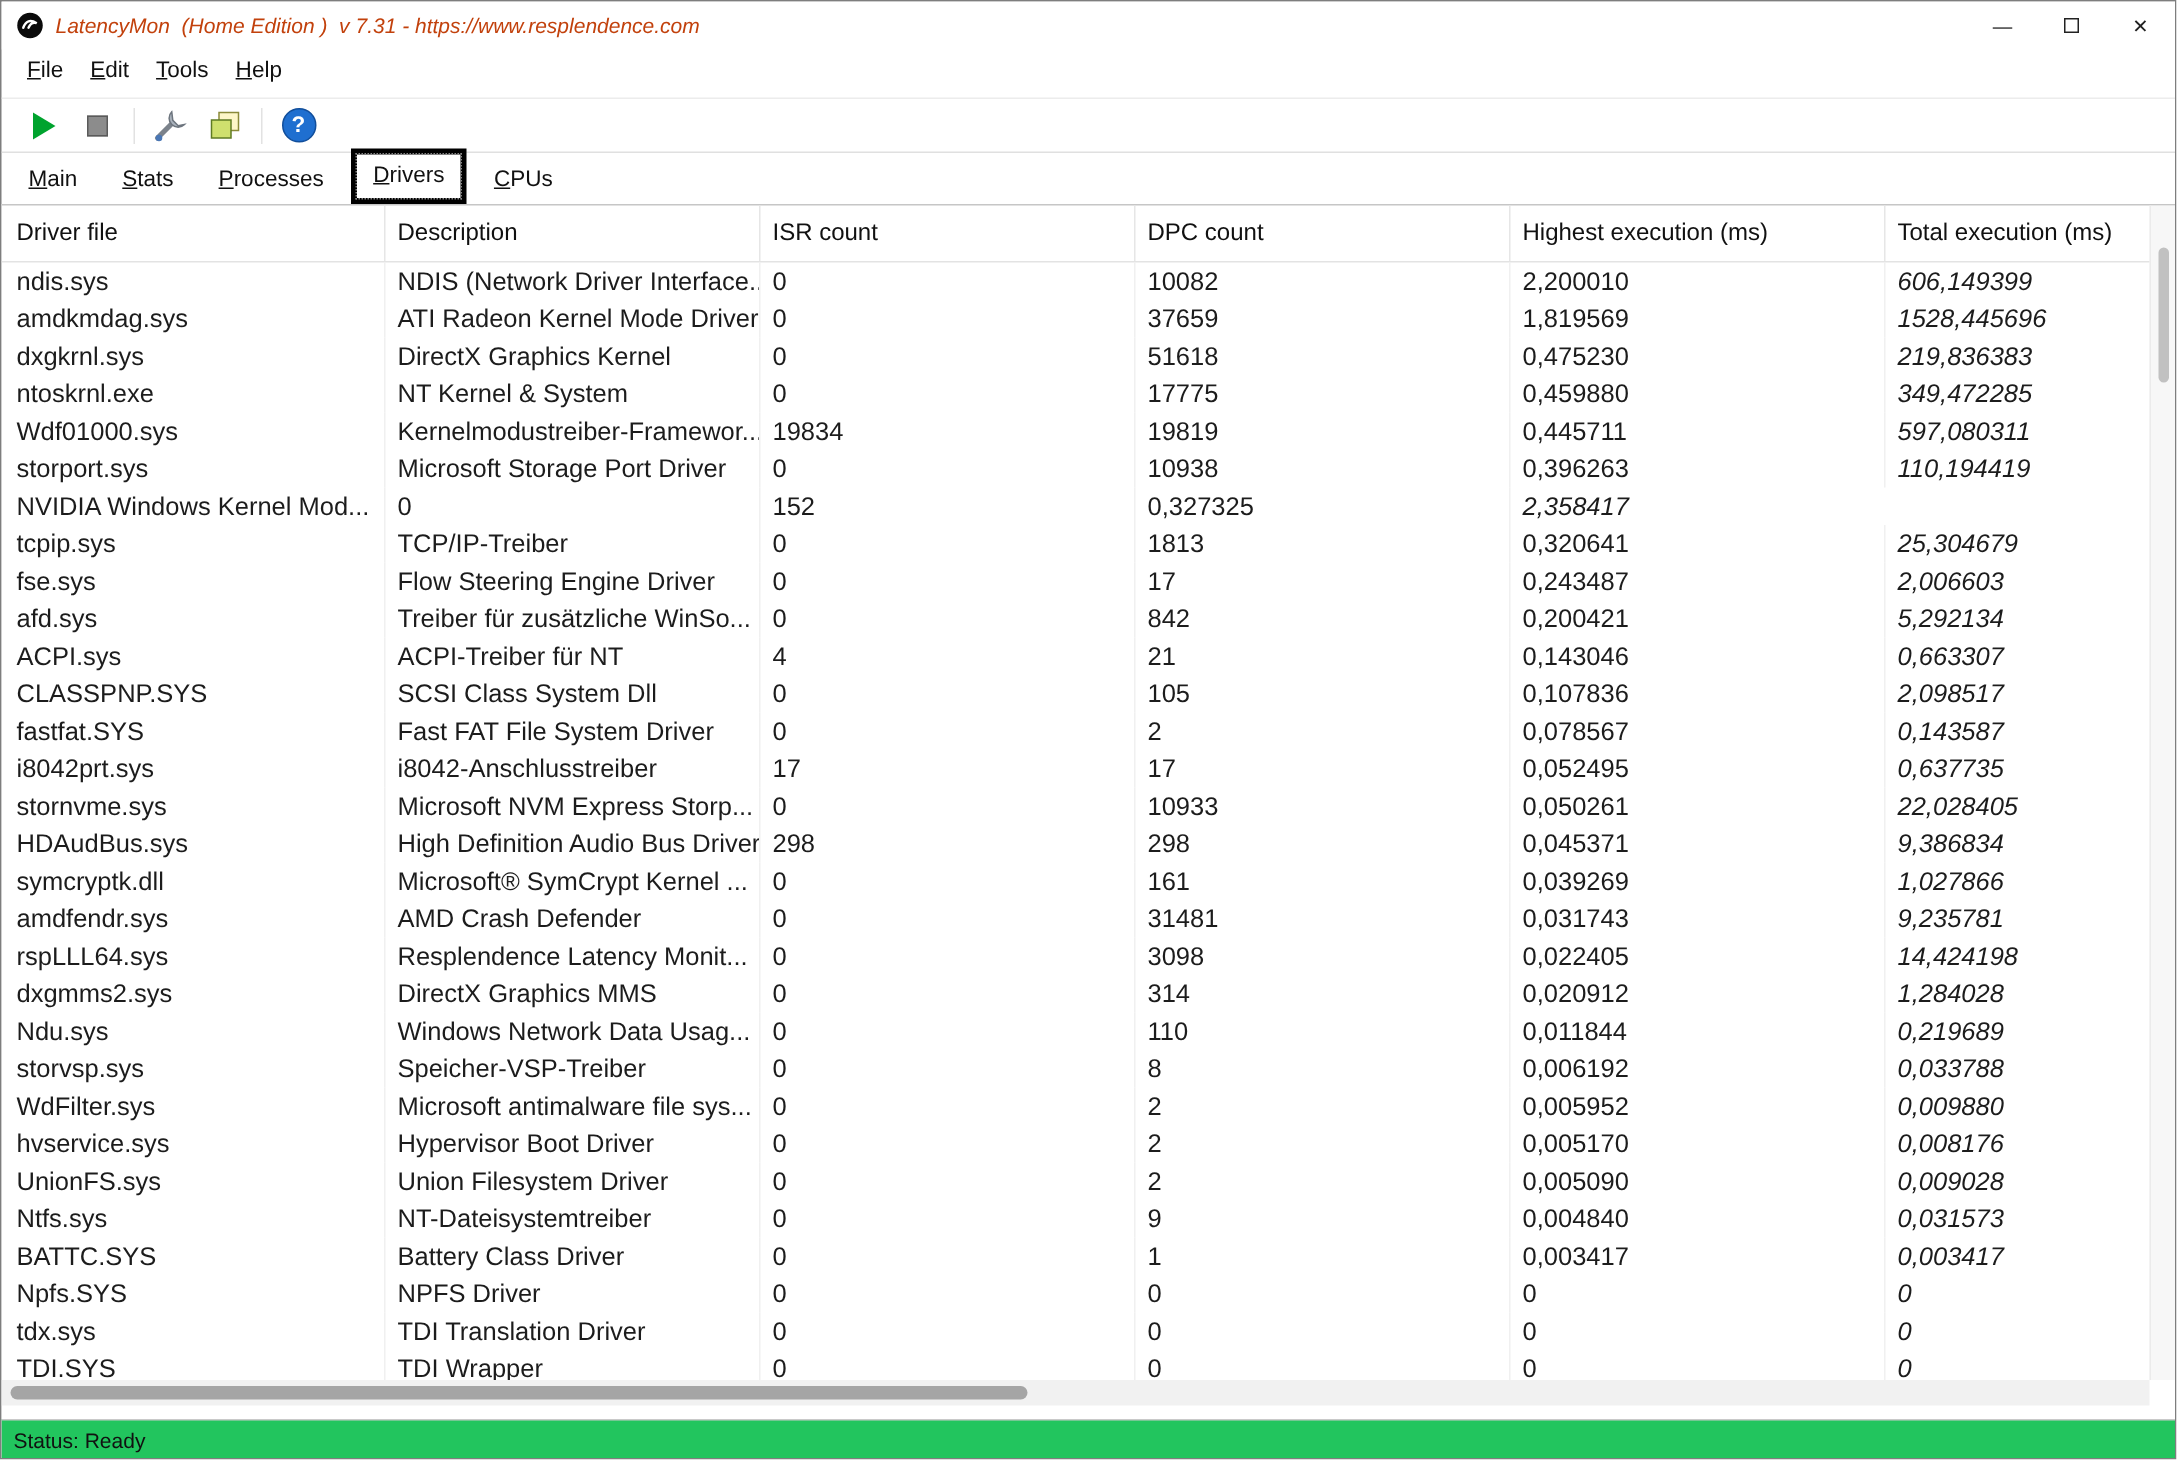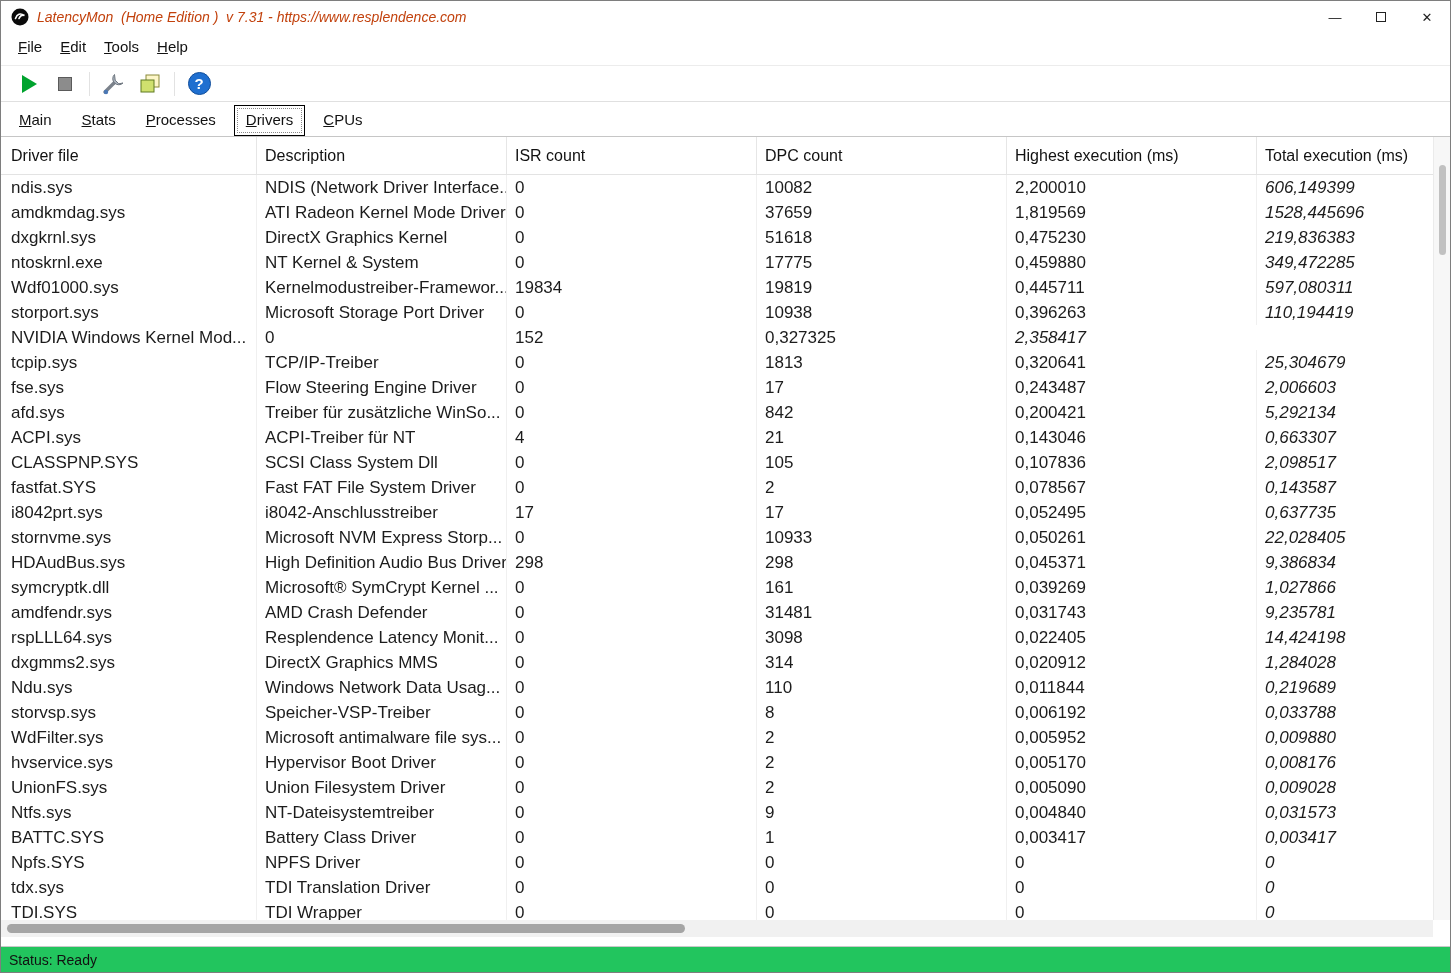--- a/index.html
+++ b/index.html
@@ -35,21 +35,21 @@
   .stop-shape { width: 14px; height: 14px; background: #8c8c8c; border: 1px solid #5a5a5a; }
   .help-circle { width: 23px; height: 23px; border-radius: 50%; background: #1f6fd0; color: #fff;
                  display: flex; align-items: center; justify-content: center; font-size: 15px; font-weight: bold;
                  border: 1px solid #114e9b; }
 
   
   .tabbar { height: 34px; flex: 0 0 auto; display: flex; align-items: flex-end; padding-left: 6px; gap: 6px; text-align: right; }
   .tab { font-size: 15px; padding: 5px 11px 7px; border: 1px solid transparent; }
   .tab .tl { display: inline-block; }
   .tab .tl::first-letter { text-decoration: underline; }
-  .tab.active { border: 1px solid #000000; outline: 1px dotted #888; outline-offset: -4px; }
+  .tab.active { border: 4px solid #000000; outline: 1px dotted #888; outline-offset: -4px; }
 
   
   .content { flex: 1 1 auto; position: relative; border-top: 1px solid #c6c6c6; background: #fff; overflow: hidden; }
   .grid-cols { display: grid; grid-template-columns: 256px 250px 250px 250px 250px 1fr; }
 
   .thead { height: 38px; align-items: stretch; font-size: 16px; border-bottom: 1px solid #e3e3e3; }
   .hcell { display: flex; align-items: center; padding-left: 8px; border-right: 1px solid #e6e6e6; white-space: nowrap; overflow: hidden; }
   .hcell:first-child { padding-left: 10px; }
   .hcell:last-child { border-right: none; }
 

